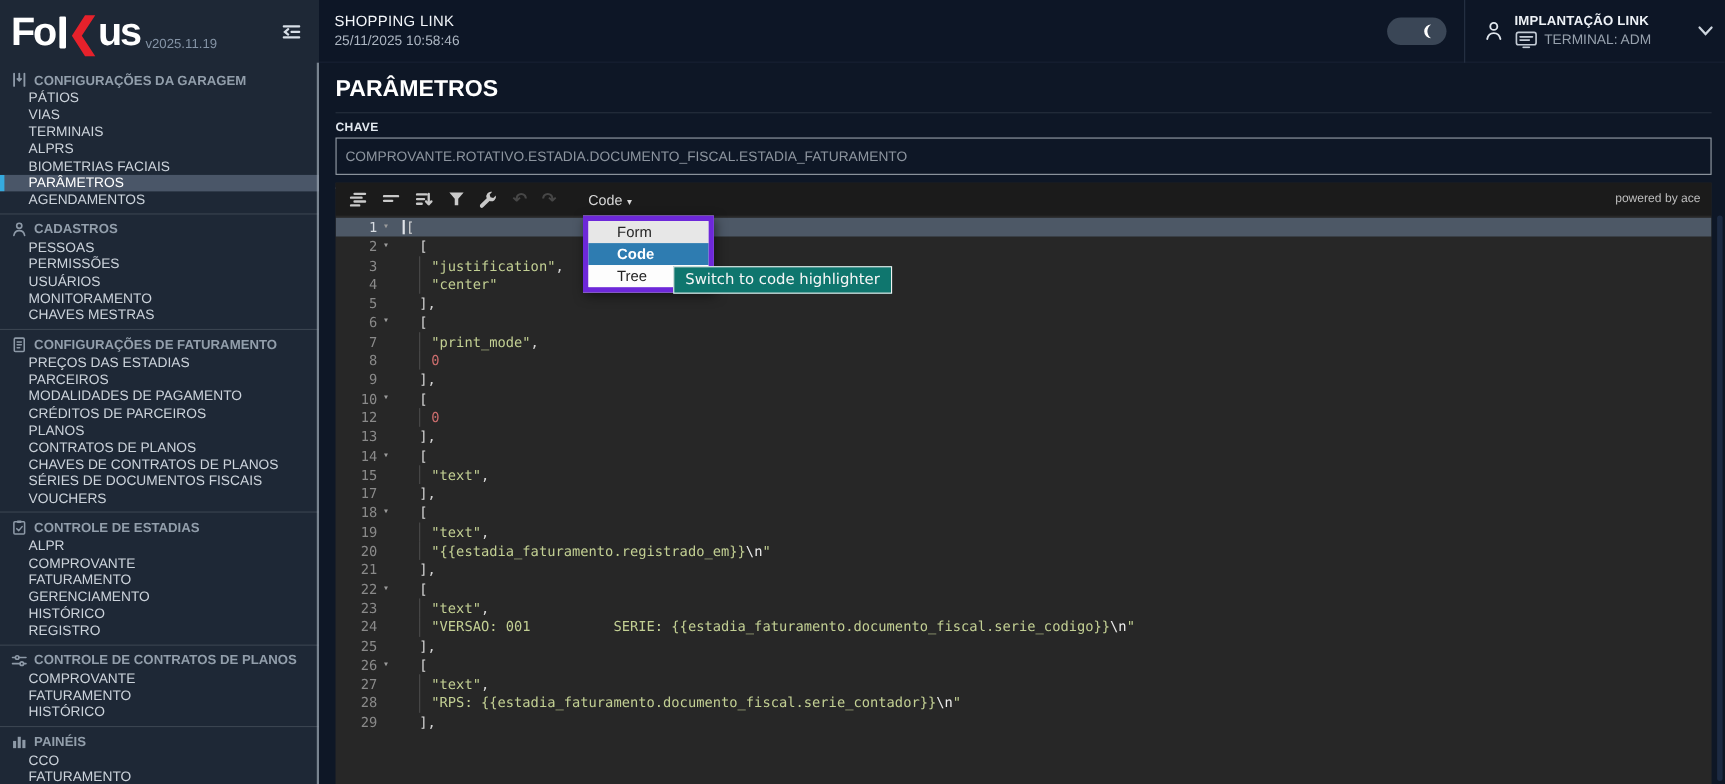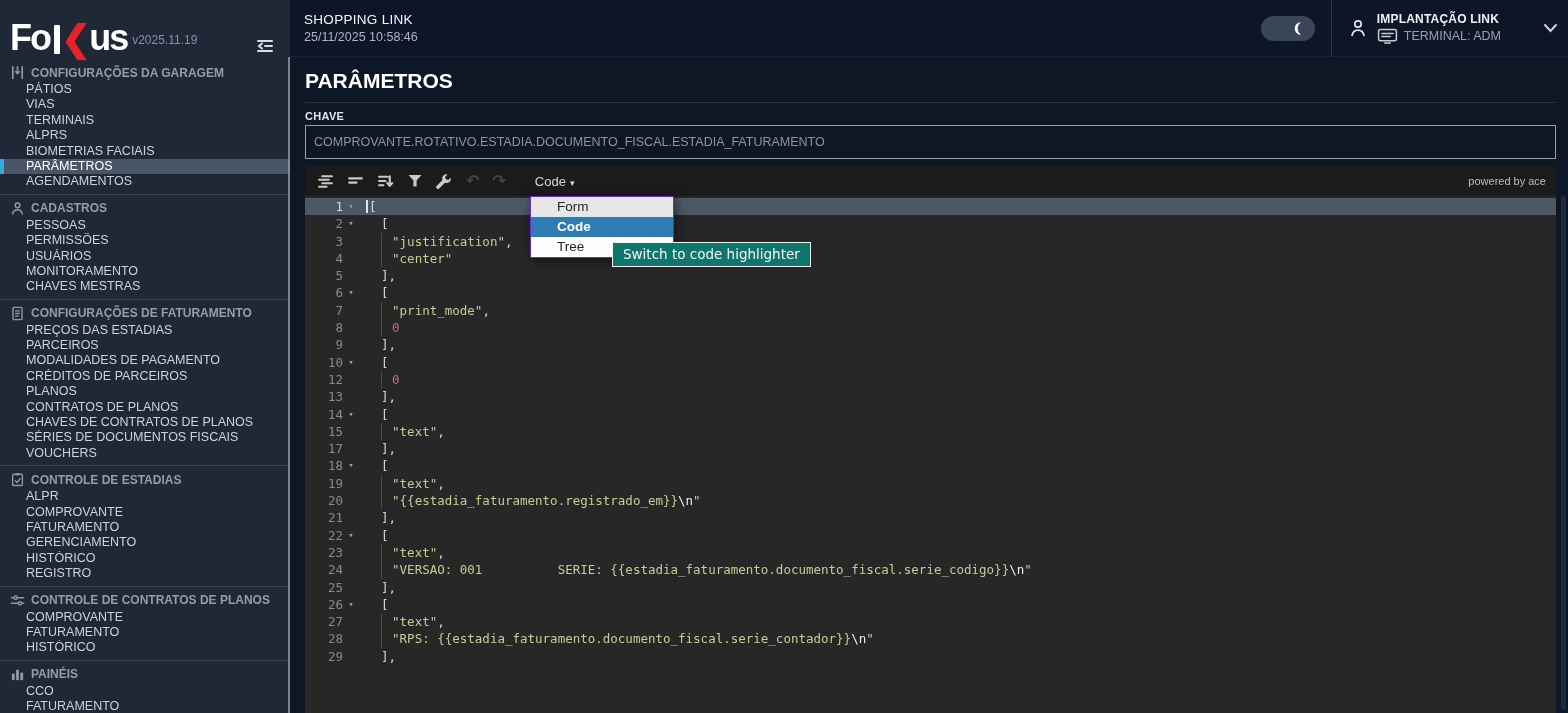--- a/index.html
+++ b/index.html
@@ -1,21 +1,21 @@
 <!DOCTYPE html>
 <html><head>
 <meta charset="utf-8">
 <style>
   *{box-sizing:border-box;margin:0;padding:0}
   html,body{width:1568px;height:713px;overflow:hidden}
   body{background:#0e1726;font-family:"Liberation Sans",sans-serif;position:relative;color:#dfe5ec}
 
   
   .sidebar{position:absolute;left:0;top:0;width:290px;height:713px;background:#1e2836;overflow:hidden;z-index:2}
-  .logo-row{height:57px;display:flex;align-items:flex-end;padding:0 14px 0 10px}
+  .logo-row{height:57px;display:flex;align-items:center;padding:0 14px 0 10px}
   .brand{font-size:36px;font-weight:bold;color:#fff;letter-spacing:-2px;line-height:1;display:flex;align-items:center}
   .brand .k-stem{display:inline-block;width:6px;height:29px;background:#fff;margin:2px 1px 0 4px;border-radius:1px}
   .brand .chev{color:#e6212b;font-weight:bold;margin-top:2px}
   .version{color:#8493a5;font-size:12px;margin-left:5px;align-self:flex-end;padding-bottom:10px}
   .collapse{margin-left:auto;color:#d8dfe8;display:flex}
   .nav{padding-top:5px}
   .nav-header{display:flex;align-items:center;padding:3px 8px 2px;color:#929eab;font-weight:bold;font-size:12px;line-height:14px}
   .nav-icon{width:18px;display:inline-flex;justify-content:center;margin-right:5px;color:#8d99a7;flex:none}
   .nav-item{padding-left:26px;line-height:15.4px;height:15.4px;font-size:12.5px;color:#ccd3db;position:relative;white-space:nowrap;overflow:hidden;cursor:pointer}
   .nav-item.selected{background:#4a5668;color:#fff}
@@ -61,21 +61,21 @@
   .cl.active .gut{color:#d7dce2}
   .fold{flex:none;width:16px;text-align:center;color:#9b9b9b;font-size:9px;line-height:17.3px;cursor:pointer}
   .txt{flex:1;padding-left:7px;white-space:pre;color:#d6d6d6}
   .t-p{color:#d6d6d6}
   .t-s{color:#c2cf93}
   .t-e{color:#eeeeee}
   .t-n{color:#cb6d6d}
   .t-g{display:inline-block;width:11px;height:17.3px;border-left:1px solid #4b4b4b;vertical-align:top}
   .cursor{display:inline-block;width:2px;height:13px;background:#e0e4e9;vertical-align:-2px;margin-right:1px}
 
-  .menu{position:absolute;left:225px;top:30px;width:144px;background:#fdfdfd;border:1px solid #6d28d9;box-shadow:2px 3px 10px rgba(0,0,0,.55);z-index:5;font-size:13.5px}
+  .menu{position:absolute;left:225px;top:30px;width:119px;background:#fdfdfd;border:5px solid #6d28d9;box-shadow:2px 3px 10px rgba(0,0,0,.55);z-index:5;font-size:13.5px}
   .menu-item{height:20px;line-height:20px;padding-left:26px;color:#242424;cursor:pointer;white-space:nowrap}
   .menu-item:first-child{background:#e7e7e7}
   .menu-item:last-child{background:#fdfdfd}
   .menu-item.sel{background:#2e7cb1;color:#fff;font-weight:bold}
   .tooltip{position:absolute;left:307px;top:76px;background:#0f766e;border:1px solid #f2f2f2;color:#f6f6f6;padding:3px 10px 4px;font-size:13.5px;font-family:"DejaVu Sans",sans-serif;z-index:6;white-space:nowrap}
 
   .page-scroll{position:absolute;right:2px;top:196px;bottom:3px;width:5px;background:#1c2a42;border-radius:3px;z-index:3}
 </style>
 </head>
 <body>

